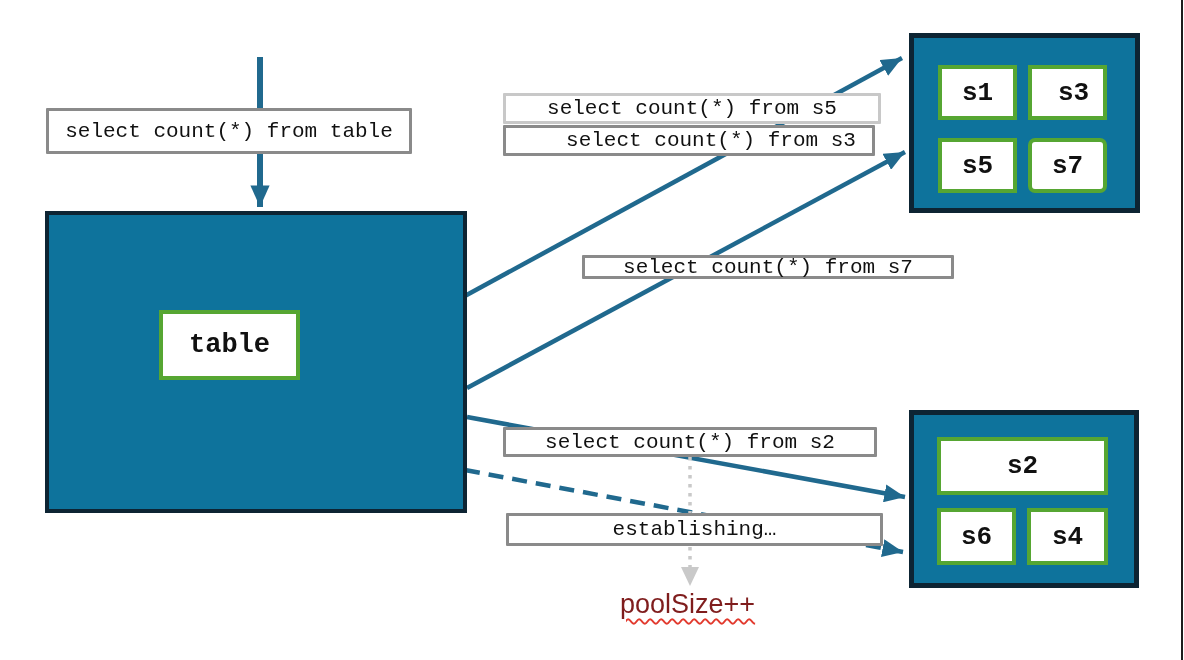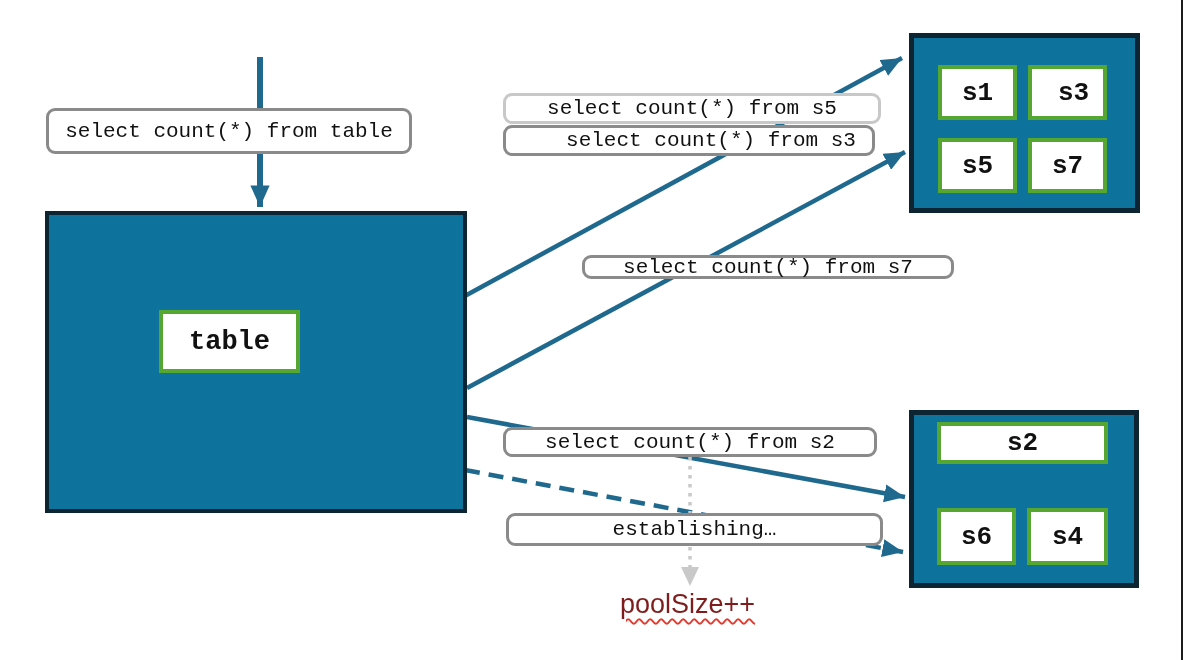--- a/index.html
+++ b/index.html
@@ -3,34 +3,34 @@
 <meta charset="utf-8">
 <style>
   html,body{margin:0;padding:0;background:#fff;}
   #stage{
     position:relative;width:1184px;height:660px;background:#ffffff;
     font-family:"Liberation Mono","DejaVu Sans Mono",monospace;overflow:hidden;
   }
   #arrow-layer{position:absolute;left:0;top:0;z-index:1;}
   .qlabel{
     position:absolute;z-index:3;box-sizing:border-box;background:#ffffff;
-    border:3px solid #8a8a8a;border-radius:9px;display:flex;align-items:center;
+    border:3px solid #8a8a8a;border-radius:1px;display:flex;align-items:center;
     justify-content:center;font-size:21px;color:#111;white-space:nowrap;
   }
   .qlabel.light{border-color:#c8c8c8;}
   .tealbox{
     position:absolute;z-index:2;box-sizing:border-box;background:#0e739c;
   }
   .cell{
     position:absolute;box-sizing:border-box;background:#ffffff;
     border:4px solid #56a632;display:flex;align-items:center;justify-content:center;
     font-size:26px;color:#111;font-weight:bold;
   }
   #table-box{left:45px;top:211px;width:422px;height:302px;border:4px solid #0d2433;}
-  #table-cell{left:159px;top:310px;width:141px;height:63px;z-index:3;font-size:27px;}
+  #table-cell{left:159px;top:310px;width:141px;height:70px;z-index:3;font-size:27px;}
   #shard-box-top{left:909px;top:33px;width:231px;height:180px;border:5px solid #0d2433;}
   #shard-box-bottom{left:909px;top:410px;width:230px;height:178px;border:5px solid #0d2433;}
   #pool-size{
     position:absolute;left:620px;top:589px;z-index:3;
     font-family:"Liberation Sans","DejaVu Sans",sans-serif;
     font-size:27px;color:#7f1d1d;
     text-decoration:underline wavy #e23a2e;
     text-decoration-thickness:2px;text-underline-offset:5px;
   }
   #screen-edge{position:absolute;left:1181px;top:0;width:2px;height:660px;background:#1c1c1c;z-index:4;}
@@ -59,25 +59,25 @@
   </svg>
 
   <div id="table-box" class="tealbox">
   </div>
   <div class="cell" id="table-cell">table</div>
 
   <div id="shard-box-top" class="tealbox">
     <div class="cell" style="left:24px;top:27px;width:79px;height:55px;">s1</div>
     <div class="cell" style="left:114px;top:27px;width:79px;height:55px;padding-left:12px;">s3</div>
     <div class="cell" style="left:24px;top:100px;width:79px;height:55px;">s5</div>
-    <div class="cell" style="left:114px;top:100px;width:79px;height:55px;">s7</div>
+    <div class="cell" style="left:114px;top:100px;width:79px;height:55px;border-radius:7px;">s7</div>
   </div>
 
   <div id="shard-box-bottom" class="tealbox">
-    <div class="cell" style="left:23px;top:7px;width:171px;height:42px;">s2</div>
+    <div class="cell" style="left:23px;top:22px;width:171px;height:58px;">s2</div>
     <div class="cell" style="left:23px;top:93px;width:79px;height:57px;">s6</div>
     <div class="cell" style="left:113px;top:93px;width:81px;height:57px;text-align:right;">s4</div>
   </div>
 
   <div class="qlabel" style="left:46px;top:108px;width:366px;height:46px;">select count(*) from table</div>
   <div class="qlabel light" style="left:503px;top:93px;width:378px;height:31px;">select count(*) from s5</div>
   <div class="qlabel" style="left:503px;top:125px;width:372px;height:31px;padding-left:44px;">select count(*) from s3</div>
   <div class="qlabel" style="left:582px;top:255px;width:372px;height:24px;">select count(*) from s7</div>
   <div class="qlabel" style="left:503px;top:427px;width:374px;height:30px;">select count(*) from s2</div>
   <div class="qlabel" style="left:506px;top:513px;width:377px;height:33px;text-align:center;">establishing…</div>

